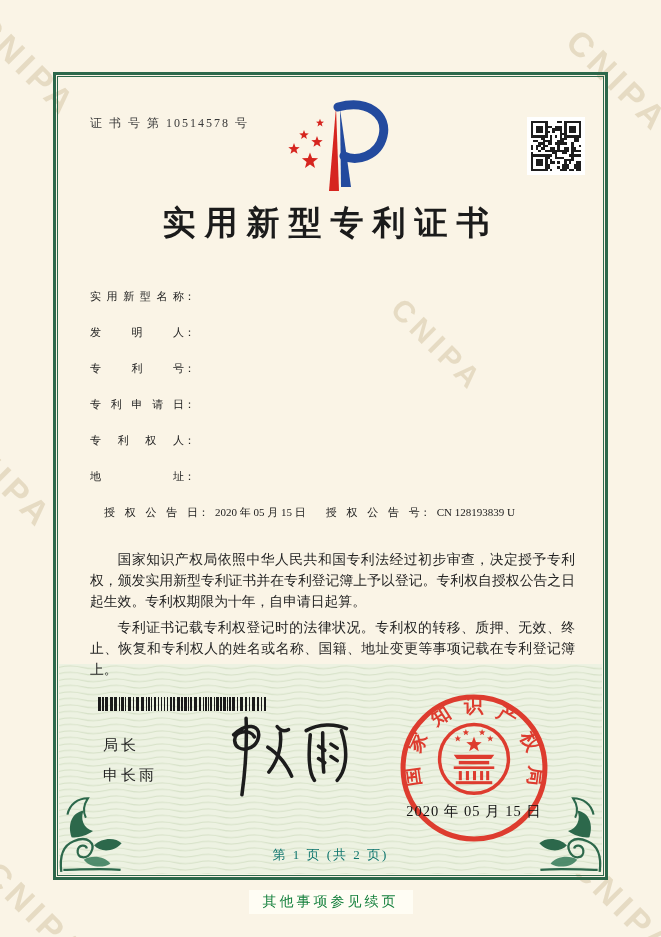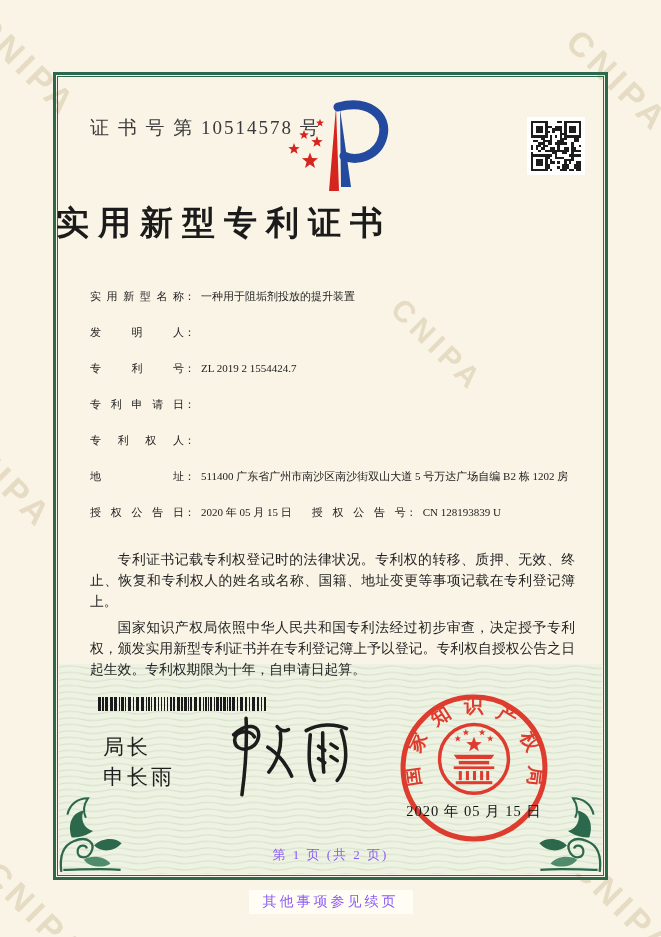--- a/index.html
+++ b/index.html
@@ -9,57 +9,57 @@
   .wm{position:absolute;z-index:1;font-family:"Liberation Sans","DejaVu Sans",sans-serif;
       font-weight:bold;font-size:34px;letter-spacing:5px;color:rgba(198,178,140,.38);
       transform:rotate(45deg);transform-origin:0 0;white-space:nowrap;pointer-events:none;}
   .wm1{left:-6px;top:6px;}  .wm2{left:586px;top:22px;}
   .wm3{left:-30px;top:418px;} .wm4{left:408px;top:292px;font-size:30px;}
   .wm5{left:592px;top:848px;} .wm6{left:4px;top:854px;}
   
   .frame{position:absolute;z-index:2;left:53px;top:72px;width:555px;height:808px;
          box-sizing:border-box;border:3px solid #2c684b;}
   .frame-inner{position:absolute;inset:1px;border:1px solid #2c684b;pointer-events:none;}
-  .cert-no{position:absolute;left:34px;top:40px;font-size:19px;letter-spacing:2px;color:#3a3a3a;}
+  .cert-no{position:absolute;left:34px;top:40px;font-size:12px;letter-spacing:2px;color:#3a3a3a;}
   .logo{position:absolute;left:50%;margin-left:-45px;top:24px;width:110px;height:100px;}
   .qrbox{position:absolute;right:20px;top:42px;width:58px;height:58px;background:#ffffff;
          display:flex;align-items:center;justify-content:center;}
   .qrbox svg{width:50px;height:50px;}
-  .title{position:absolute;left:0;right:0;top:126px;margin:0;
+  .title{position:absolute;left:0;right:0;top:126px;margin:0;text-align:center;
          font-size:33px;font-weight:bold;letter-spacing:9px;color:#1b1b1b;}
   
   .fields{position:absolute;left:34px;right:24px;top:210px;font-size:11px;line-height:22px;color:#222;}
   .frow{display:flex;align-items:flex-start;margin-bottom:14px;}
   .flabel{flex:0 0 94px;display:inline-block;width:94px;text-align:justify;text-align-last:justify;}
   .fcolon{margin-right:6px;}
   .fval{flex:1;}
   .frow2{display:block;margin-bottom:0;}
-  .frow2 .flabel{display:inline-block;vertical-align:top;}
+  .frow2 .flabel{display:inline-block;vertical-align:top;margin-left:14px;}
   .frow2 .g2{margin-left:20px;}
   
   .legal{position:absolute;left:34px;right:30px;top:474px;z-index:3;font-size:13.8px;
          line-height:21px;text-align:justify;color:#242424;}
   .legal p{margin:0 0 5px 0;text-indent:2em;}
   
   .band{position:absolute;left:3px;right:3px;bottom:3px;height:210px;z-index:2;}
   .bandbg{position:absolute;inset:0;width:100%;height:100%;}
   .flourish{position:absolute;width:72px;height:92px;bottom:-2px;}
   .fl-l{left:-2px;}
   .fl-r{right:-2px;transform:scaleX(-1);}
   .barcode{position:absolute;left:39px;top:33px;width:172px;height:14px;}
-  .director{position:absolute;left:44px;top:68px;font-family:Liberation Serif, serif;
-            font-size:21px;letter-spacing:3px;line-height:30px;color:#1f1f1f;}
+  .director{position:absolute;left:44px;top:68px;font-family:Liberation Mono, monospace;
+            font-size:15px;letter-spacing:3px;line-height:30px;color:#1f1f1f;}
   .signature{position:absolute;left:156px;top:48px;width:145px;height:88px;}
   .seal{position:absolute;left:339px;top:28px;width:152px;height:152px;}
   .seal-date{position:absolute;left:305px;top:138px;width:220px;text-align:center;
              font-size:14.5px;letter-spacing:1px;color:#141414;z-index:4;}
   .page-info{position:absolute;left:0;right:0;top:182px;text-align:center;font-size:13px;
-             letter-spacing:2px;color:#8b5cf6;}
+             letter-spacing:2px;color:#0f766e;}
   .cont-note{position:absolute;z-index:3;left:50%;transform:translateX(-50%);top:890px;
-             font-size:14px;letter-spacing:3px;color:#8b5cf6;background:#fffdf4;padding:3px 14px;}
+             font-size:14px;letter-spacing:3px;color:#15803d;background:#fffdf4;padding:3px 14px;}
 </style>
 </head>
 <body>
 
 <div class="page">
 
   <span class="wm wm1">CNIPA</span>
   <span class="wm wm2">CNIPA</span>
   <span class="wm wm3">CNIPA</span>
   <span class="wm wm4">CNIPA</span>
@@ -325,52 +325,49 @@
           <rect x="20" y="20" width="1" height="1" fill="#1d1d1d"></rect>
         </svg>
     </div>
 
     <h1 class="title">实用新型专利证书</h1>
 
     <div class="fields">
       <div class="frow">
         <span class="flabel">实用新型名称</span>
           <span class="fcolon">：</span>
-          <span class="fval">一种用于阻垢剂投放的提升装置</span>
       </div>
       <div class="frow">
         <span class="flabel">发明人</span>
           <span class="fcolon">：</span>
       </div>
       <div class="frow">
         <span class="flabel">专利号</span>
           <span class="fcolon">：</span>
-          <span class="fval">ZL 2019 2 1554424.7</span>
       </div>
       <div class="frow">
         <span class="flabel">专利申请日</span>
           <span class="fcolon">：</span>
       </div>
       <div class="frow">
         <span class="flabel">专利权人</span>
           <span class="fcolon">：</span>
       </div>
       <div class="frow">
         <span class="flabel">地址</span>
           <span class="fcolon">：</span>
-          <span class="fval">511400 广东省广州市南沙区南沙街双山大道 5 号万达广场自编 B2 栋 1202 房</span>
       </div>
       <div class="frow frow2">
         <span class="flabel">授权公告日</span><span class="fcolon">：</span><span>2020 年 05 月 15 日</span><span class="flabel g2">授权公告号</span><span class="fcolon">：</span><span>CN 128193839 U</span>
       </div>
     </div>
 
     <div class="legal">
+      <p>国家知识产权局依照中华人民共和国专利法经过初步审查，决定授予专利权，颁发实用新型专利证书并在专利登记簿上予以登记。专利权自授权公告之日起生效。专利权期限为十年，自申请日起算。</p>
       <p>专利证书记载专利权登记时的法律状况。专利权的转移、质押、无效、终止、恢复和专利权人的姓名或名称、国籍、地址变更等事项记载在专利登记簿上。</p>
-      <p>国家知识产权局依照中华人民共和国专利法经过初步审查，决定授予专利权，颁发实用新型专利证书并在专利登记簿上予以登记。专利权自授权公告之日起生效。专利权期限为十年，自申请日起算。</p>
     </div>
 
     <div class="band">
       <svg class="bandbg" preserveAspectRatio="none">
         <defs>
           <pattern id="wv" width="46" height="6.5" patternUnits="userSpaceOnUse">
             <path d="M0,3.2 Q11.5,0.4 23,3.2 T46,3.2" fill="none" stroke="#d3dfc4" stroke-width="1"></path>
           </pattern>
         </defs>
         <rect width="100%" height="100%" fill="#edf2e2"></rect>

